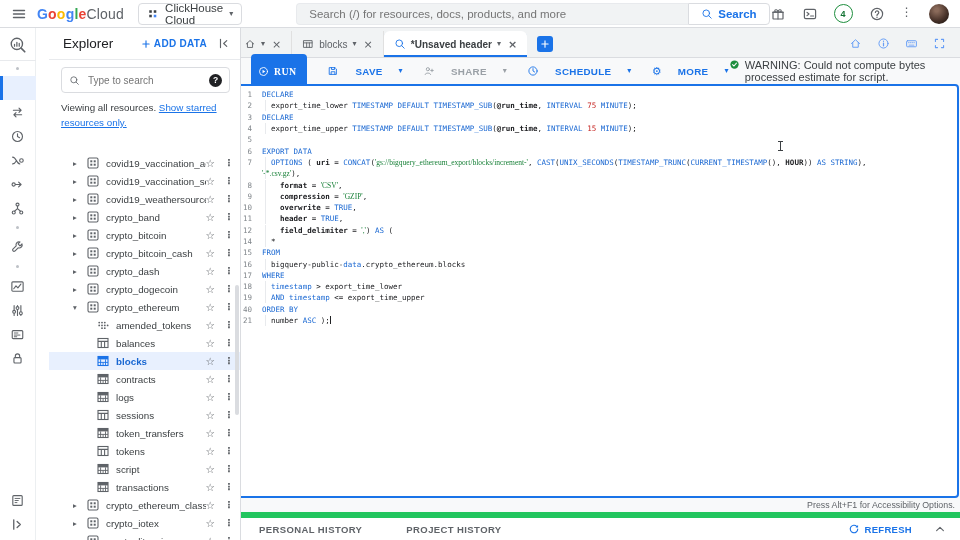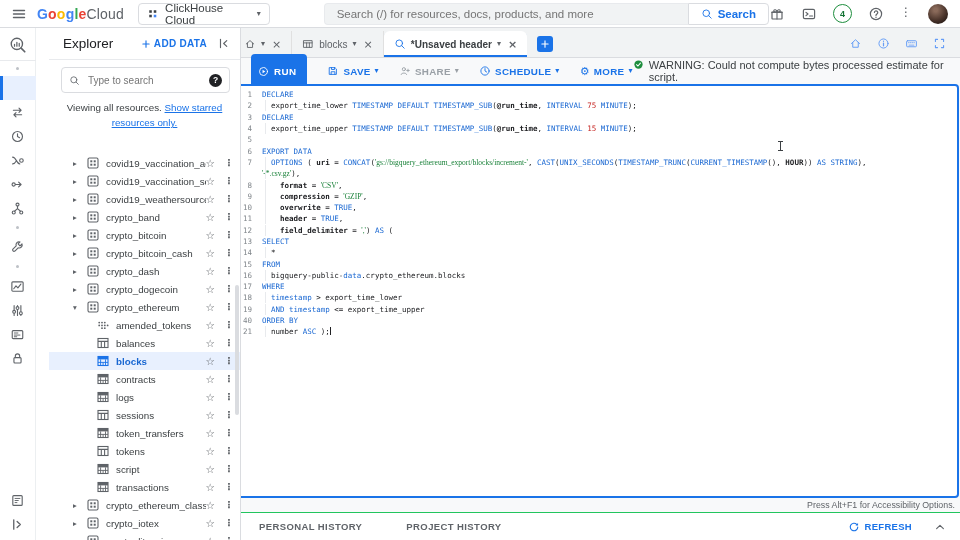--- a/index.html
+++ b/index.html
@@ -13,21 +13,21 @@
   #topbar{position:absolute;left:0;top:0;width:960px;height:28px;background:#fff;
           border-bottom:1px solid #dadce0;display:flex;align-items:center;z-index:9;box-sizing:border-box;}
   .hamburger{width:16px;height:16px;margin:0 10px 0 11px;color:#5f6368;cursor:pointer;}
   .brand{display:flex;align-items:baseline;font-size:14px;letter-spacing:.2px;cursor:pointer;}
   .brand .cloud{color:#5f6368;}
   .projsel{display:flex;align-items:center;gap:6px;border:1px solid #dadce0;border-radius:4px;
            height:20px;padding:0 8px;margin-left:14px;font-size:11.5px;color:#3c4043;cursor:pointer;background:#fff;}
   .projsel .icn{width:12px;height:12px;}
   .caret{font-size:8px;color:#5f6368;}
   .searchwrap{display:flex;margin-left:54px;height:22px;}
-  .searchwrap input{width:364px;height:22px;background:#f1f3f4;border:1px solid #e8eaed;border-right:none;
+  .searchwrap input{width:392px;height:22px;background:#f1f3f4;border:1px solid #e8eaed;border-right:none;
         border-radius:4px 0 0 4px;padding:0 12px;font-size:11.5px;color:#5f6368;outline:none;box-sizing:border-box;
         font-family:"Liberation Sans",sans-serif;}
   .searchbtn{display:flex;align-items:center;gap:5px;background:#fff;border:1px solid #dadce0;
         border-radius:0 4px 4px 0;padding:0 12px;font-size:11.5px;color:#1a73e8;font-weight:700;cursor:pointer;}
   .searchbtn .icn{width:12px;height:12px;color:#1a73e8;}
   .tb-right{margin-left:auto;display:flex;align-items:center;gap:16px;padding-right:12px;}
   .tb-ic{width:16px;height:16px;color:#5f6368;cursor:pointer;}
   .shellbadge{width:17px;height:17px;border:1.6px solid #1e8e3e;border-radius:50%;display:flex;
         align-items:center;justify-content:center;font-size:9px;font-weight:700;color:#137333;cursor:pointer;}
   .avatar{width:20px;height:20px;border-radius:50%;cursor:pointer;
@@ -56,21 +56,21 @@
         font-weight:700;letter-spacing:.3px;cursor:pointer;}
   .adddata .icn{width:10px;height:10px;}
   .collapse-exp{width:13px;height:13px;color:#5f6368;margin-left:10px;cursor:pointer;}
   .exp-search{margin:7px 10px 0 12px;height:24px;border:1px solid #dadce0;border-radius:4px;display:flex;
         align-items:center;padding:0 7px;gap:6px;background:#fff;}
   .exp-search .icn{width:11px;height:11px;color:#5f6368;}
   .exp-search input{border:none;outline:none;flex:1;font-size:10px;color:#5f6368;min-width:0;
         font-family:"Liberation Sans",sans-serif;background:transparent;}
   .qmark{width:13px;height:13px;border-radius:50%;background:#202124;color:#fff;display:flex;align-items:center;
         justify-content:center;font-size:8.5px;font-weight:700;cursor:pointer;}
-  .viewing{padding:7px 12px 4px 12px;font-size:9.8px;line-height:1.55;color:#3c4043;text-align:center;}
+  .viewing{padding:7px 12px 4px 12px;font-size:9.8px;line-height:1.55;color:#3c4043;}
   .viewing a{color:#1a73e8;text-decoration:underline;cursor:pointer;}
 
   #tree{position:absolute;top:126px;left:0;right:0;bottom:0;overflow:hidden;}
   .trow{height:18px;display:flex;align-items:center;padding:0 6px 0 24px;cursor:pointer;}
   .trow.sel{background:#e8f0fe;}
   .exp-arrow{width:14px;font-size:7.5px;color:#5f6368;flex:none;font-family:"DejaVu Sans",sans-serif;}
   .ind1{width:24px;flex:none;}
   .tico{width:12px;height:12px;flex:none;color:#5f6368;}
   .trow.sel .tico{color:#1a73e8;}
   .tlbl{font-size:9.8px;color:#3c4043;margin-left:7px;white-space:nowrap;overflow:hidden;flex:1;}
@@ -91,23 +91,23 @@
         color:#3c4043;font-weight:600;}
   .tab.active .icn{color:#1a73e8;}
   .newtab{width:16px;height:16px;background:#1a73e8;border-radius:3px;color:#fff;display:flex;align-items:center;
         justify-content:center;margin:0 0 5px 10px;cursor:pointer;}
   .newtab .icn{width:10px;height:10px;}
   .strip-right{margin-left:auto;display:flex;align-items:center;gap:15px;padding:0 14px 7px 0;}
   .strip-right .icn{width:13px;height:13px;color:#669df6;cursor:pointer;}
 
   .toolbar{height:26px;display:flex;align-items:center;padding:0 10px;background:#f8f9fa;}
   .runbtn{display:flex;align-items:center;gap:5px;background:#1a73e8;color:#fff;height:35px;border-radius:4px;
-        padding:0 11px 0 7px;font-size:9.8px;font-weight:700;letter-spacing:.4px;cursor:pointer;margin-left:12px;}
+        padding:0 11px 0 7px;font-size:9.8px;font-weight:700;letter-spacing:.4px;cursor:pointer;margin-left:12px;font-family:Liberation Serif, serif;}
   .runbtn .icn{width:11px;height:11px;color:#fff;}
-  .tbtn{display:flex;align-items:center;gap:4px;color:#1a73e8;font-size:9.8px;font-weight:700;letter-spacing:.3px;
+  .tbtn{display:flex;align-items:center;gap:16px;color:#1a73e8;font-size:9.8px;font-weight:700;letter-spacing:.3px;
         margin-left:20px;cursor:pointer;}
   .tbtn .icn{width:12px;height:12px;}
   .tbtn .caret{color:inherit;}
   .tbtn.disabled{color:#9aa0a6;}
   .warn{margin-left:auto;display:flex;align-items:flex-start;gap:5px;font-size:11px;color:#3c4043;padding-right:2px;}
   .warn .icn{width:11px;height:11px;color:#1e8e3e;}
 
   
   #editor{position:absolute;left:1px;right:1px;top:56px;height:414px;background:#fff;border:2px solid #1a73e8;
         border-radius:4px;box-sizing:border-box;overflow:hidden;padding-top:3px;cursor:text;}
@@ -121,21 +121,21 @@
   .t-b{color:#202124;font-weight:700;}
   .t-s{color:#188038;font-family:Liberation Serif, serif;}
   .t-n{color:#c5221f;}
   .caret-bar{display:inline-block;width:1px;height:8px;background:#202124;vertical-align:-1px;}
   #mouse-ibeam{position:absolute;left:551px;top:113px;width:1px;height:10px;background:#3c4043;}
   #mouse-ibeam::before,#mouse-ibeam::after{content:"";position:absolute;left:-2px;width:5px;height:1px;background:#3c4043;}
   #mouse-ibeam::before{top:0;} #mouse-ibeam::after{bottom:0;}
 
   .hintrow{position:absolute;top:470px;right:5px;height:14px;display:flex;align-items:center;}
   .hint{font-size:8.8px;color:#5f6368;}
-  .history{position:absolute;top:484px;left:0;right:0;bottom:0;background:#fff;border-top:1px solid #22c55e;
+  .history{position:absolute;top:484px;left:0;right:0;bottom:0;background:#fff;border-top:6px solid #22c55e;
         display:flex;align-items:center;padding:0 14px 0 30px;box-sizing:border-box;}
   .hist-tab{font-size:9.5px;font-weight:600;letter-spacing:.4px;color:#5f6368;margin-right:44px;cursor:pointer;}
   .refresh{margin-left:auto;display:flex;align-items:center;gap:5px;color:#1a73e8;font-size:9.5px;font-weight:700;
         letter-spacing:.3px;cursor:pointer;}
   .refresh .icn{width:12px;height:12px;}
   .hist-collapse{width:12px;height:12px;color:#5f6368;margin-left:22px;cursor:pointer;}
 </style>
 </head>
 <body>
 
@@ -834,24 +834,20 @@
         <span class="cd"><span class="t-i">    </span><span class="t-b">overwrite</span><span class="t-i"> = </span><span class="t-k">TRUE</span><span class="t-i">,</span></span>
       </div>
       <div class="cl g">
         <span class="ln">11</span>
         <span class="cd"><span class="t-i">    </span><span class="t-b">header</span><span class="t-i"> = </span><span class="t-k">TRUE</span><span class="t-i">,</span></span>
       </div>
       <div class="cl g">
         <span class="ln">12</span>
         <span class="cd"><span class="t-i">    </span><span class="t-b">field_delimiter</span><span class="t-i"> = </span><span class="t-s">','</span><span class="t-i">) </span><span class="t-k">AS</span><span class="t-i"> (</span></span>
       </div>
-      <div class="cl">
-        <span class="ln">13</span>
-        <span class="cd"><span class="t-k">SELECT</span></span>
-      </div>
       <div class="cl g">
         <span class="ln">14</span>
         <span class="cd"><span class="t-i">  *</span></span>
       </div>
       <div class="cl">
         <span class="ln">15</span>
         <span class="cd"><span class="t-k">FROM</span></span>
       </div>
       <div class="cl g">
         <span class="ln">16</span>

